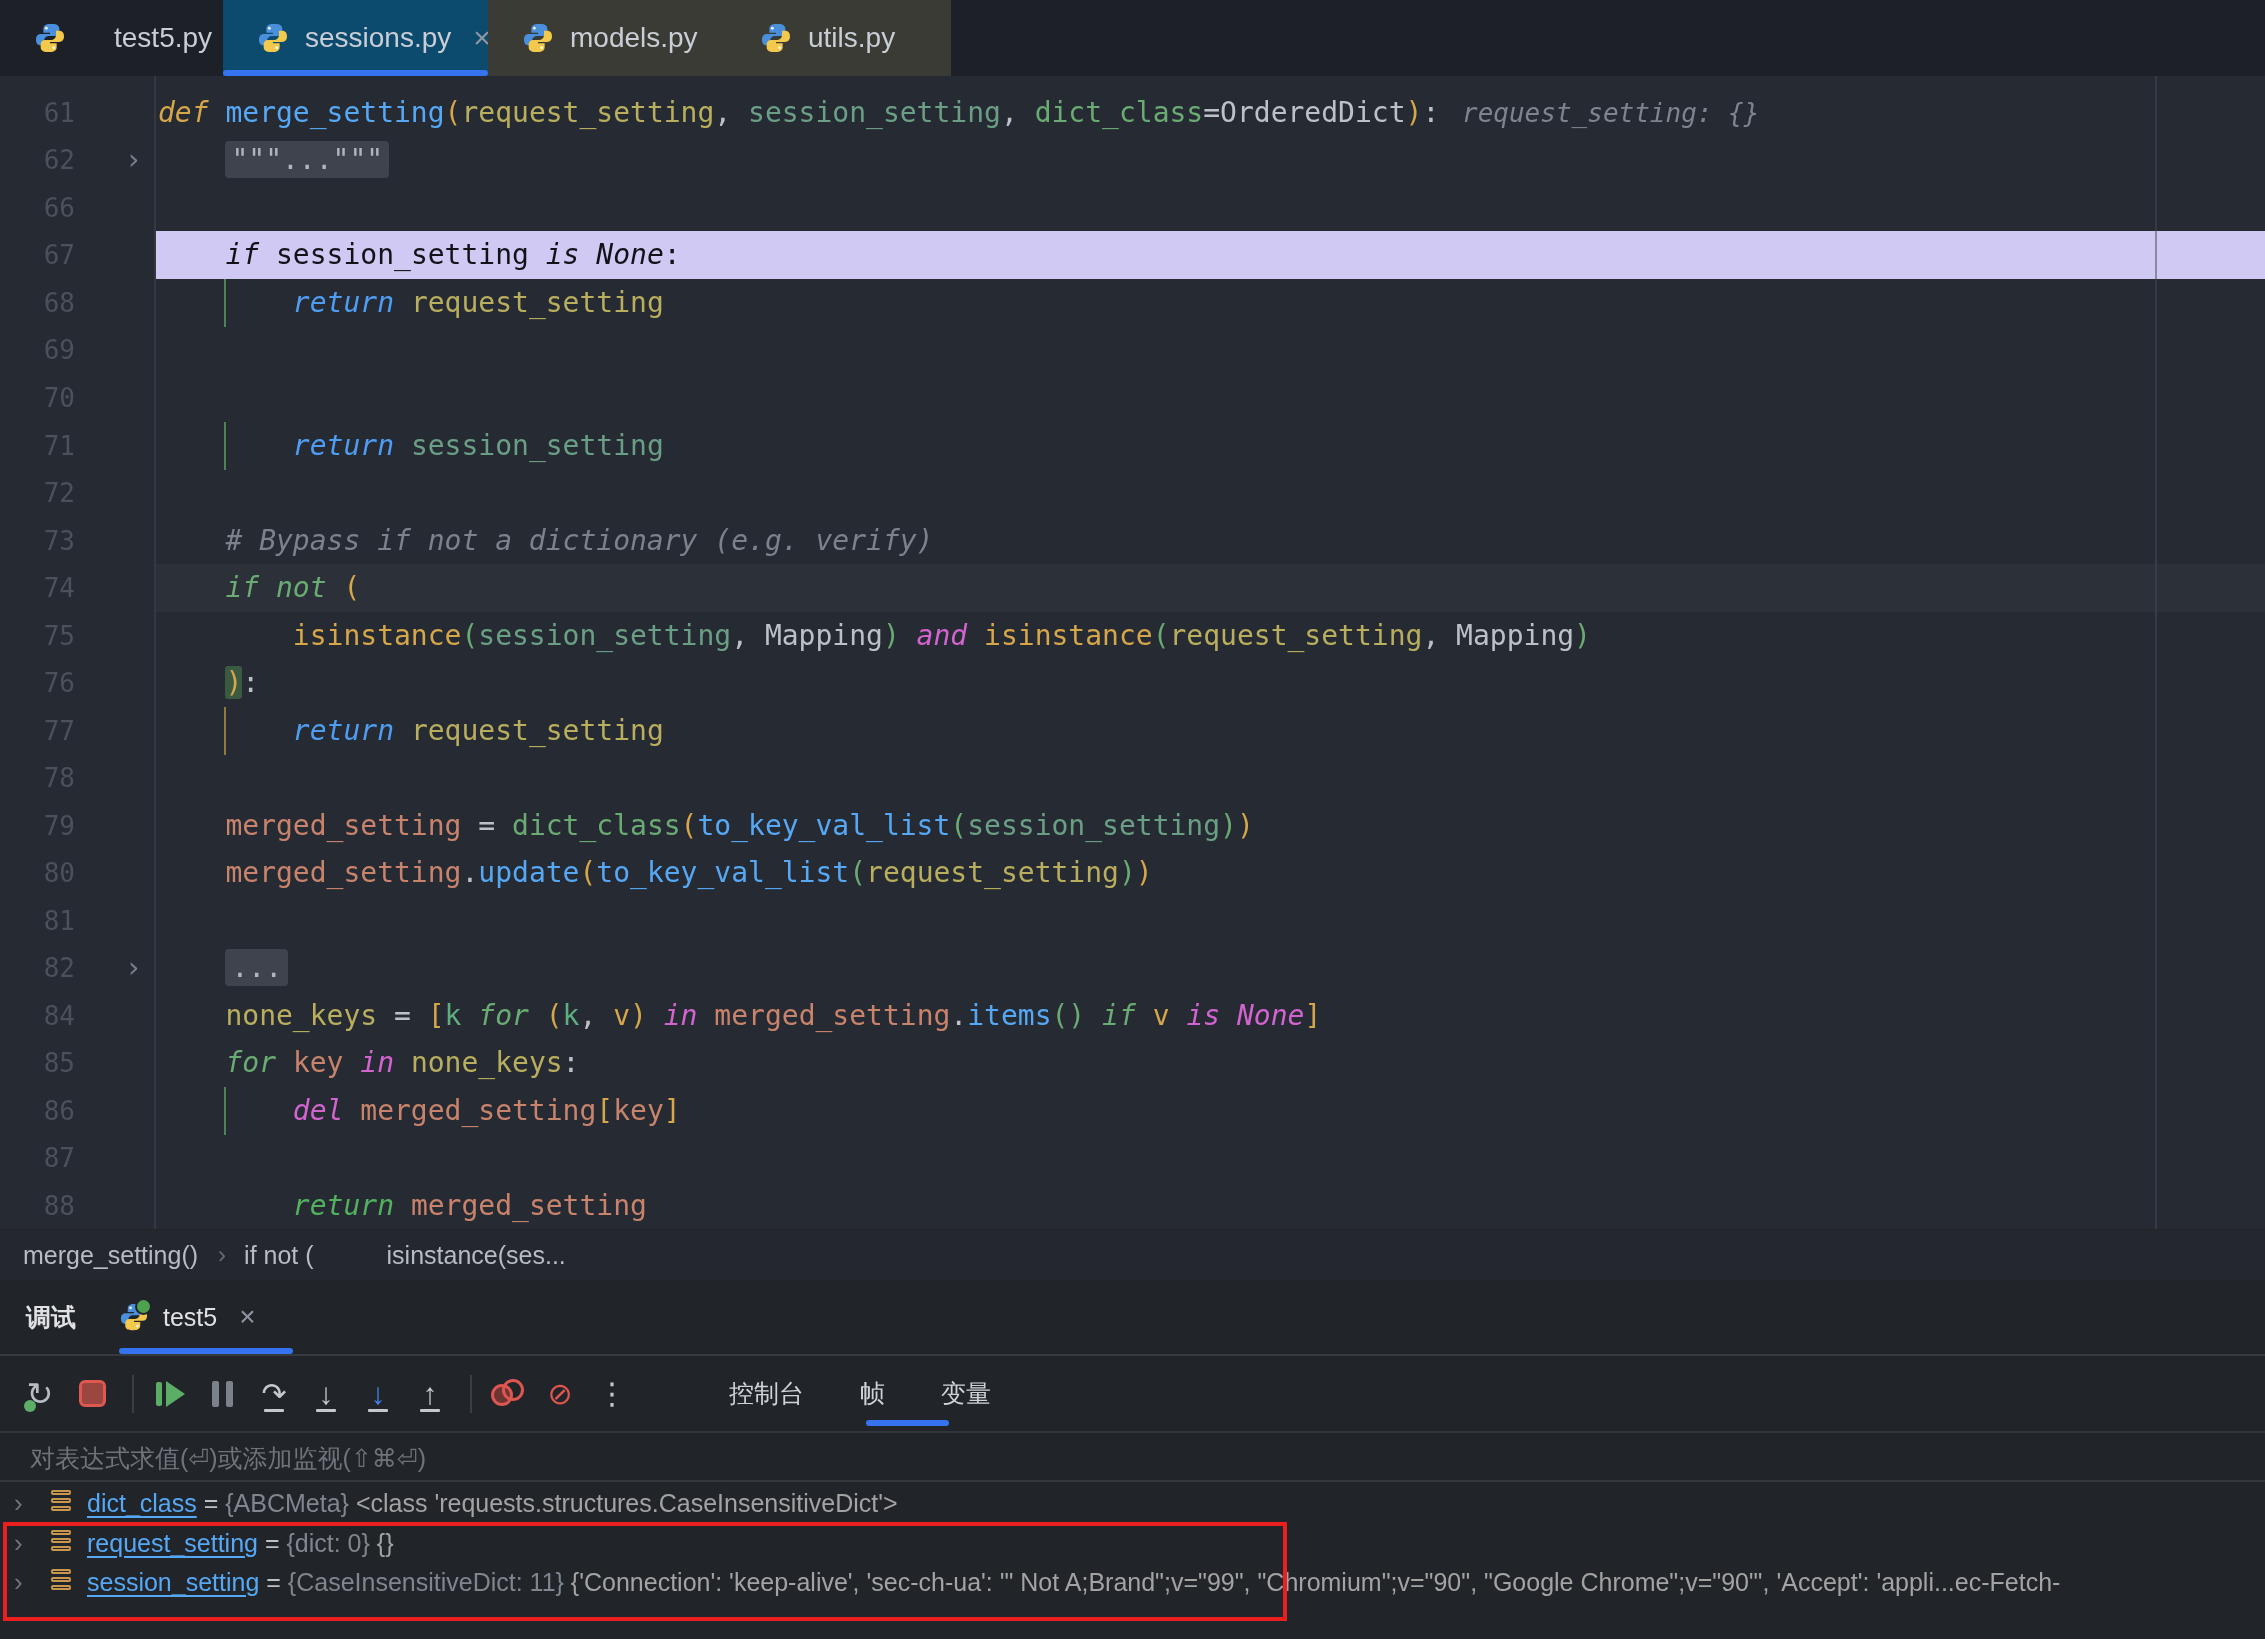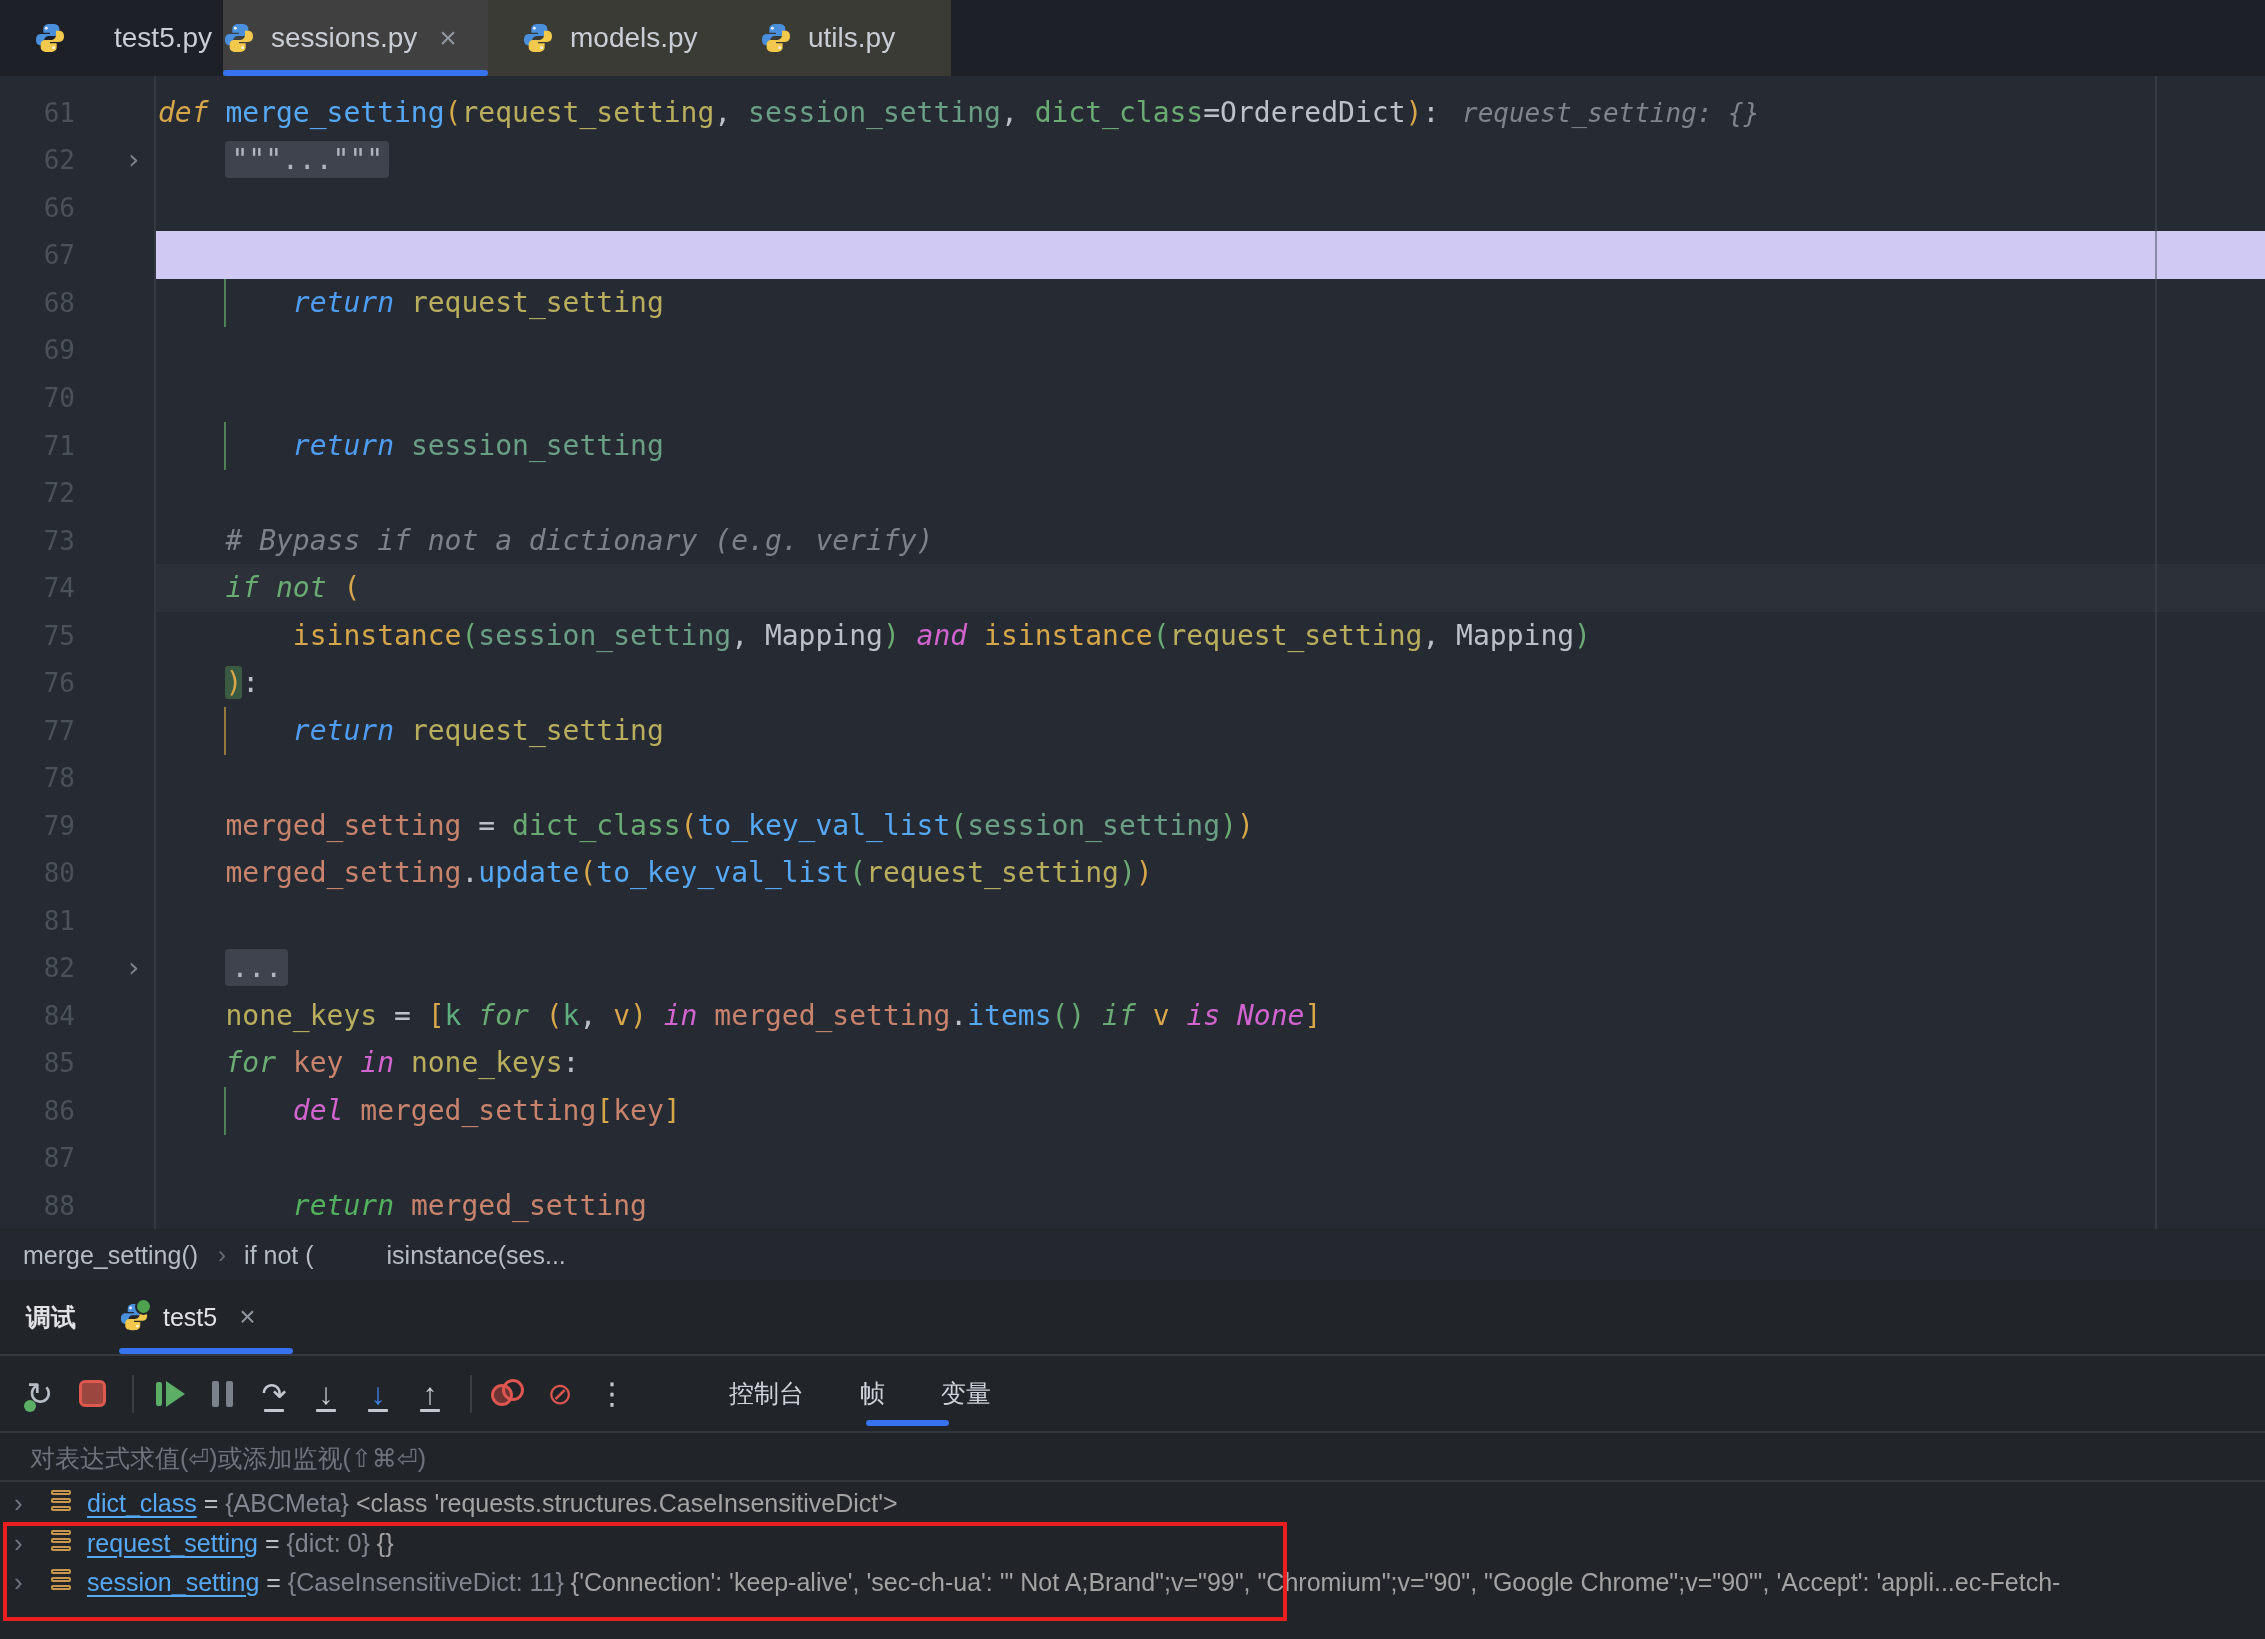--- a/index.html
+++ b/index.html
@@ -5,21 +5,21 @@
   html,body{margin:0;padding:0;background:#16181c;}
   #app{position:relative;width:2265px;height:1639px;background:#212429;overflow:hidden;
        font-family:"Liberation Sans",sans-serif;-webkit-font-smoothing:antialiased;}
 
   
   .tabbar{position:absolute;top:0;left:0;right:0;height:76px;background:#1d2026;border-bottom:1px solid #17191d;}
   .ftab{position:absolute;top:0;height:76px;display:flex;align-items:center;gap:16px;font-size:28px;color:#c9ced6;box-sizing:border-box;cursor:default;}
   .ftab .pyicon{width:32px;height:32px;flex:0 0 auto;}
   .ftab-close{color:#9096a0;font-size:30px;line-height:30px;margin-left:6px;}
   #ftab-1{left:0;width:223px;padding-left:34px;gap:48px;}
-  #ftab-2{left:223px;width:265px;background:#404040;}
+  #ftab-2{left:223px;width:265px;padding-left:34px;background:#0c4a6e;}
   #ftab-3{left:488px;width:238px;padding-left:34px;background:#3a3b35;}
   #ftab-4{left:726px;width:225px;padding-left:34px;background:#3a3b35;}
   .ftab-underline{position:absolute;left:223px;top:70px;width:265px;height:6px;background:#3573f0;border-radius:3px;}
 
   
   .editor{position:absolute;top:76px;left:0;width:2265px;height:1153px;background:#262a32;overflow:hidden;}
   .gutter-sep{position:absolute;left:154px;top:0;bottom:0;width:2px;background:#343842;}
   .ruler{position:absolute;left:2155px;top:0;bottom:0;width:2px;background:#454a55;opacity:.5;z-index:4;}
   .cl{position:absolute;left:0;width:2265px;height:48px;}
   .cl .band{position:absolute;left:155px;right:0;top:0;bottom:0;z-index:0;}
@@ -155,20 +155,21 @@
           <span class="farrow">›</span>
           <pre class="codepre"><span class="c-wht">    </span><span class="c-fold">"""..."""</span></pre>
         </div>
         <div class="cl" style="top: 108px;">
           <span class="lnum">66</span>
           <pre class="codepre"></pre>
         </div>
         <div class="cl exec" style="top: 155px;">
           <div class="band"></div>
           <span class="lnum">67</span>
+          <pre class="codepre"><span class="c-wht">    </span><span class="c-blk tk-i">if </span><span class="c-blk">session_setting </span><span class="c-blk tk-i">is </span><span class="c-blk tk-i">None</span><span class="c-blk">:</span></pre>
         </div>
         <div class="cl" style="top: 203px; padding-left: 16px;">
           <span class="lnum">68</span>
           <div class="iguide g"></div>
           <pre class="codepre"><span class="c-wht">        </span><span class="c-rkw tk-i">return </span><span class="c-kha">request_setting</span></pre>
         </div>
         <div class="cl" style="top: 250px;">
           <span class="lnum">69</span>
           <pre class="codepre"></pre>
         </div>

